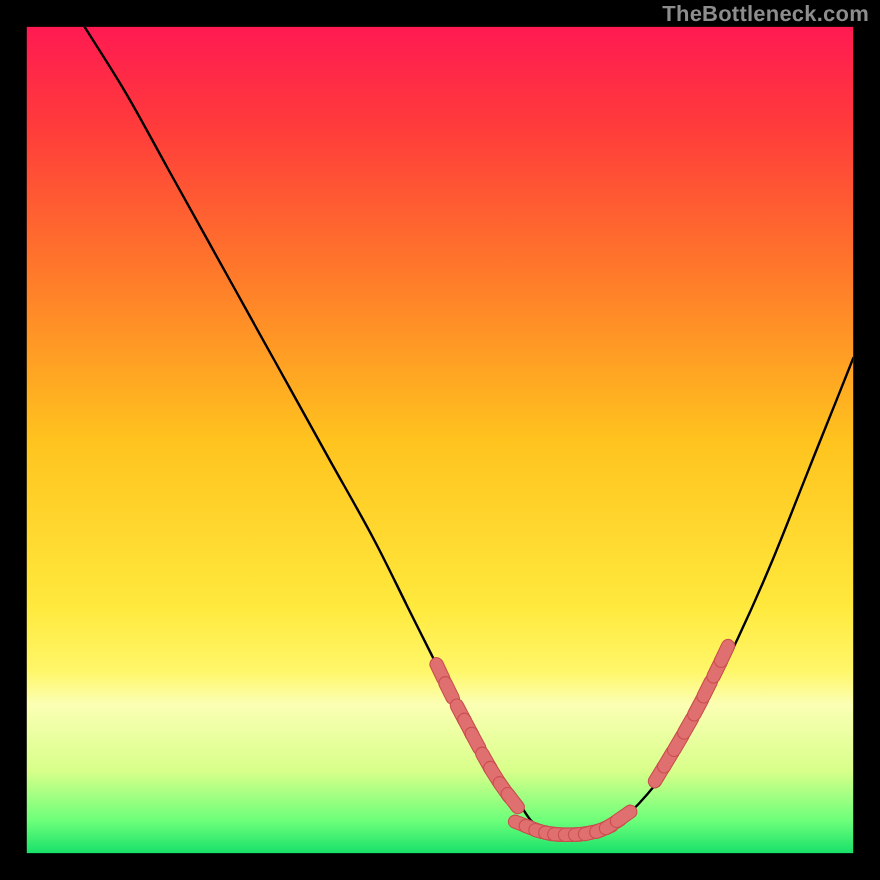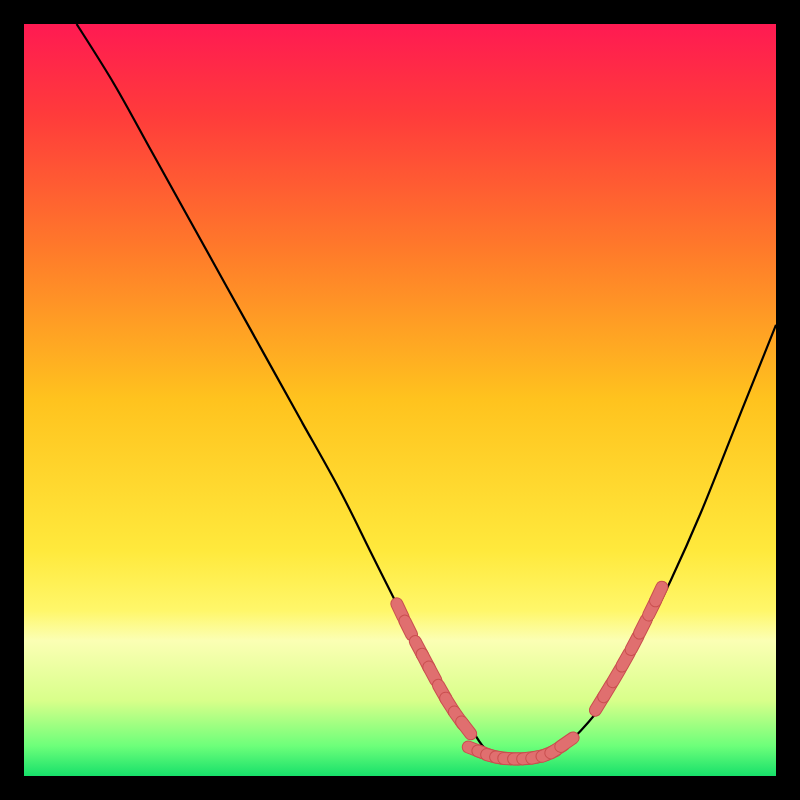--- a/index.html
+++ b/index.html
@@ -134,13 +134,14 @@
           <line x1="615.5" y1="609.1" x2="622.3" y2="595.6" stroke="#e06f6f" stroke-width="11" stroke-linecap="round"></line>
           <line x1="624.6" y1="591.0" x2="631.2" y2="577.6" stroke="#c94f4f" stroke-width="13" stroke-linecap="round"></line>
           <line x1="624.6" y1="591.0" x2="631.2" y2="577.6" stroke="#e06f6f" stroke-width="11" stroke-linecap="round"></line>
           <line x1="631.5" y1="576.8" x2="637.9" y2="563.2" stroke="#c94f4f" stroke-width="13" stroke-linecap="round"></line>
           <line x1="631.5" y1="576.8" x2="637.9" y2="563.2" stroke="#e06f6f" stroke-width="11" stroke-linecap="round"></line>
         </g>
     </svg>
 
   </div>
 
+  <div class="watermark">TheBottleneck.com</div>
 </div>
 
 </body></html>

